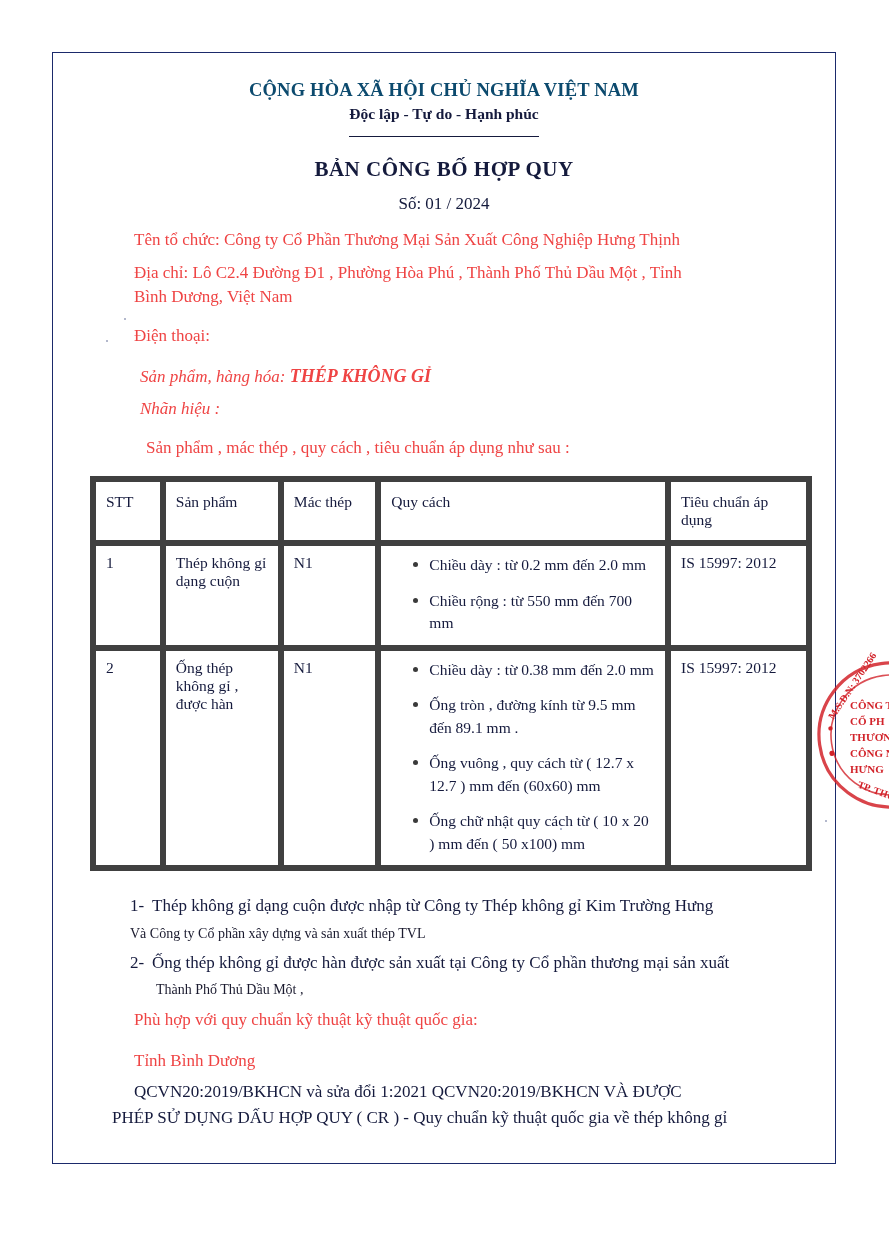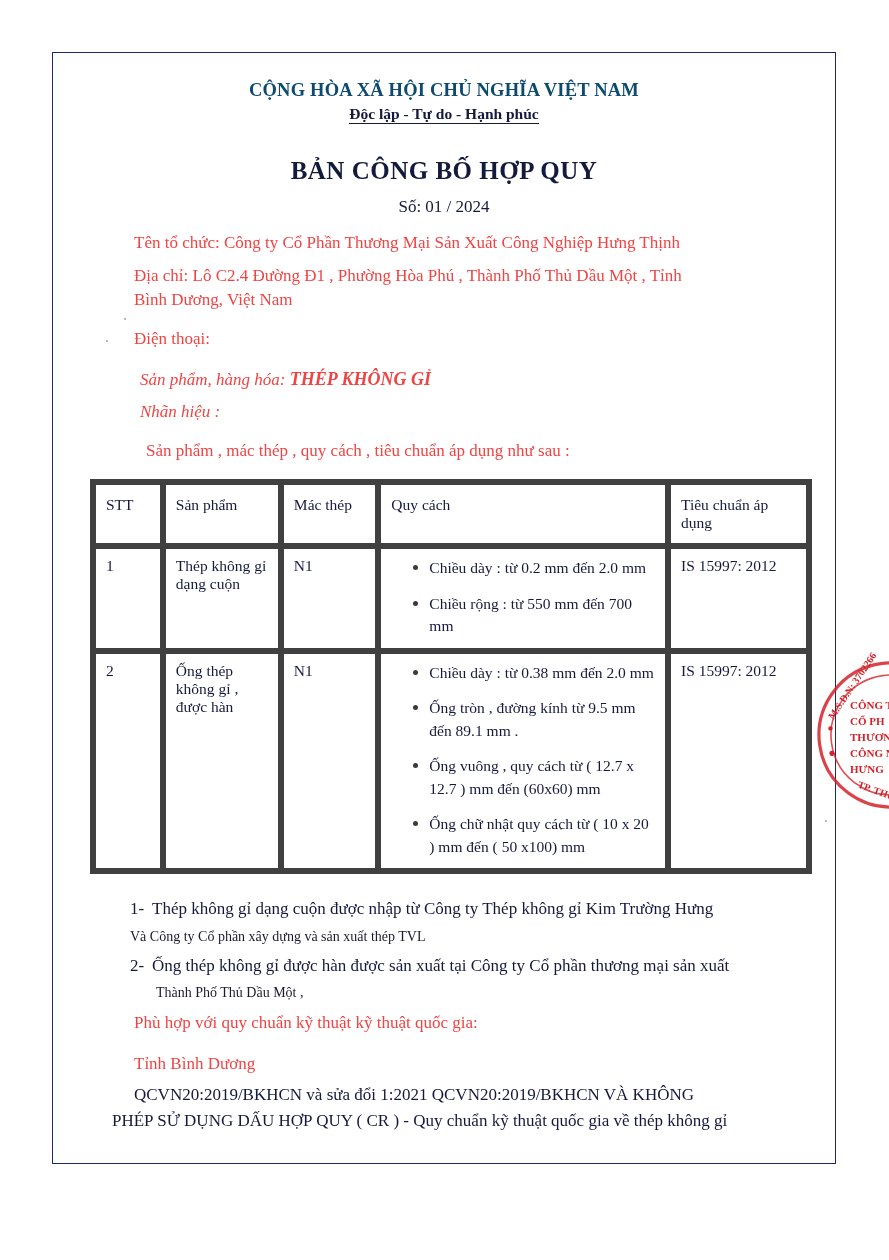--- a/index.html
+++ b/index.html
@@ -50,26 +50,26 @@
   }
   .hdr-line2 {
     text-align: center;
     font-weight: bold;
     font-size: 15.5px;
     color: #151a3d;
     margin-top: 4px;
   }
   .hdr-line2 span.u {
     border-bottom: 1.4px solid #151a3d;
-    padding-bottom: 1px;
+    padding-bottom: 14px;
   }
   .title {
     text-align: center;
     font-weight: bold;
-    font-size: 25px;
+    font-size: 21px;
     letter-spacing: 0.5px;
     margin-top: 34px;
     color: #141a3c;
   }
   .subtitle {
     text-align: center;
     font-size: 17px;
     margin-top: 12px;
     color: #141a3c;
   }
@@ -279,21 +279,21 @@
         <span class="note-num">2-</span>
         <span class="note-txt">Ống thép không gỉ được hàn được sản xuất tại Công ty Cổ phần thương mại sản xuất</span>
       </div>
       <div class="note-cont sub">Thành Phố Thủ Dầu Một ,</div>
     </div>
 
     <div class="para indent1 tight">Phù hợp với quy chuẩn kỹ thuật kỹ thuật quốc gia:</div>
     <div class="para indent1" style="margin-top:16px;">Tỉnh Bình Dương</div>
 
     <div class="final">
-      <span class="ind">QCVN20:2019/BKHCN và sửa đổi 1:2021  QCVN20:2019/BKHCN VÀ KHÔNG</span>
+      <span class="ind">QCVN20:2019/BKHCN và sửa đổi 1:2021  QCVN20:2019/BKHCN VÀ ĐƯỢC</span>
       <span>PHÉP SỬ DỤNG DẤU HỢP QUY ( CR ) -  Quy chuẩn kỹ thuật quốc gia về thép không gỉ</span>
     </div>
 
   </div>
 
   <div class="stamp">
     <svg width="170" height="170" viewBox="0 0 170 170">
       <g transform="rotate(-8 85 85)">
         <circle cx="85" cy="85" r="72" fill="none" stroke="#d2232a" stroke-width="3.2" opacity="0.85"></circle>
         <circle cx="85" cy="85" r="60" fill="none" stroke="#d2232a" stroke-width="1.6" opacity="0.8"></circle>

